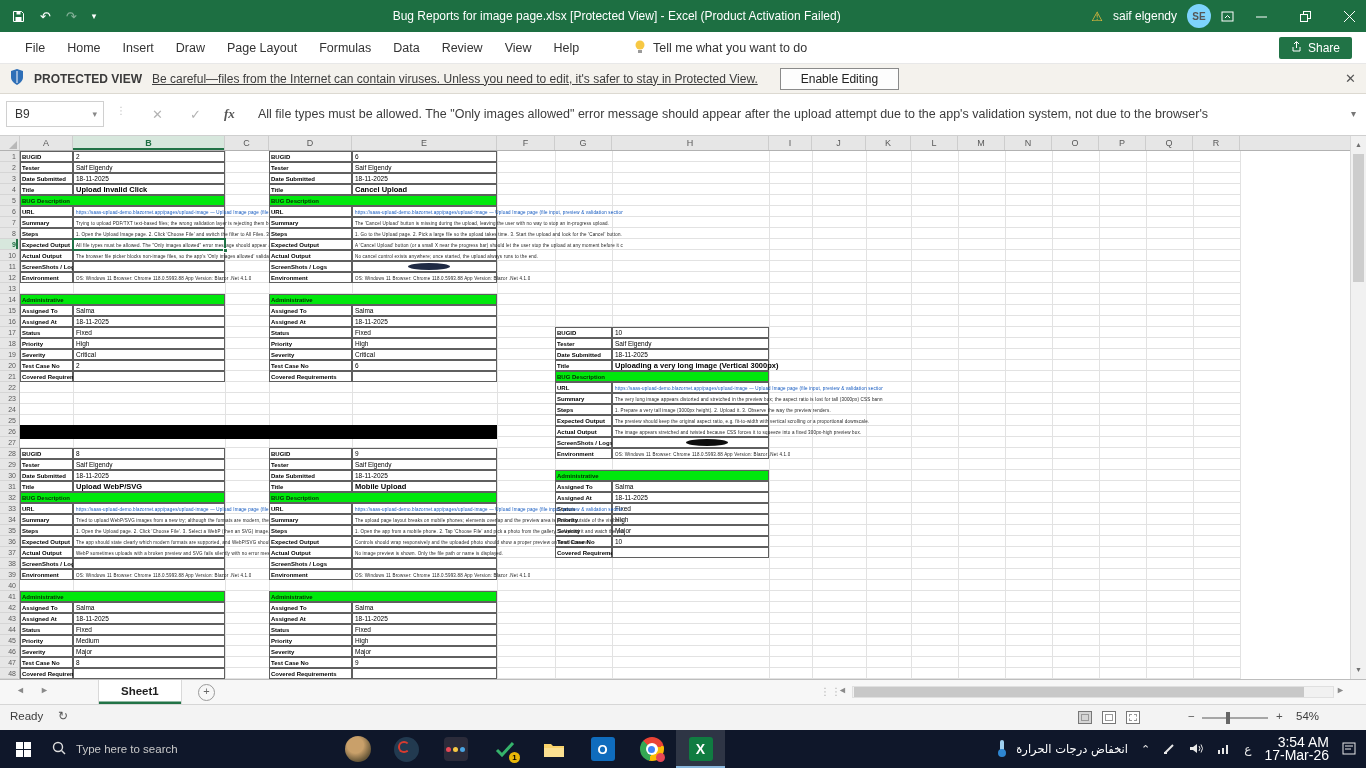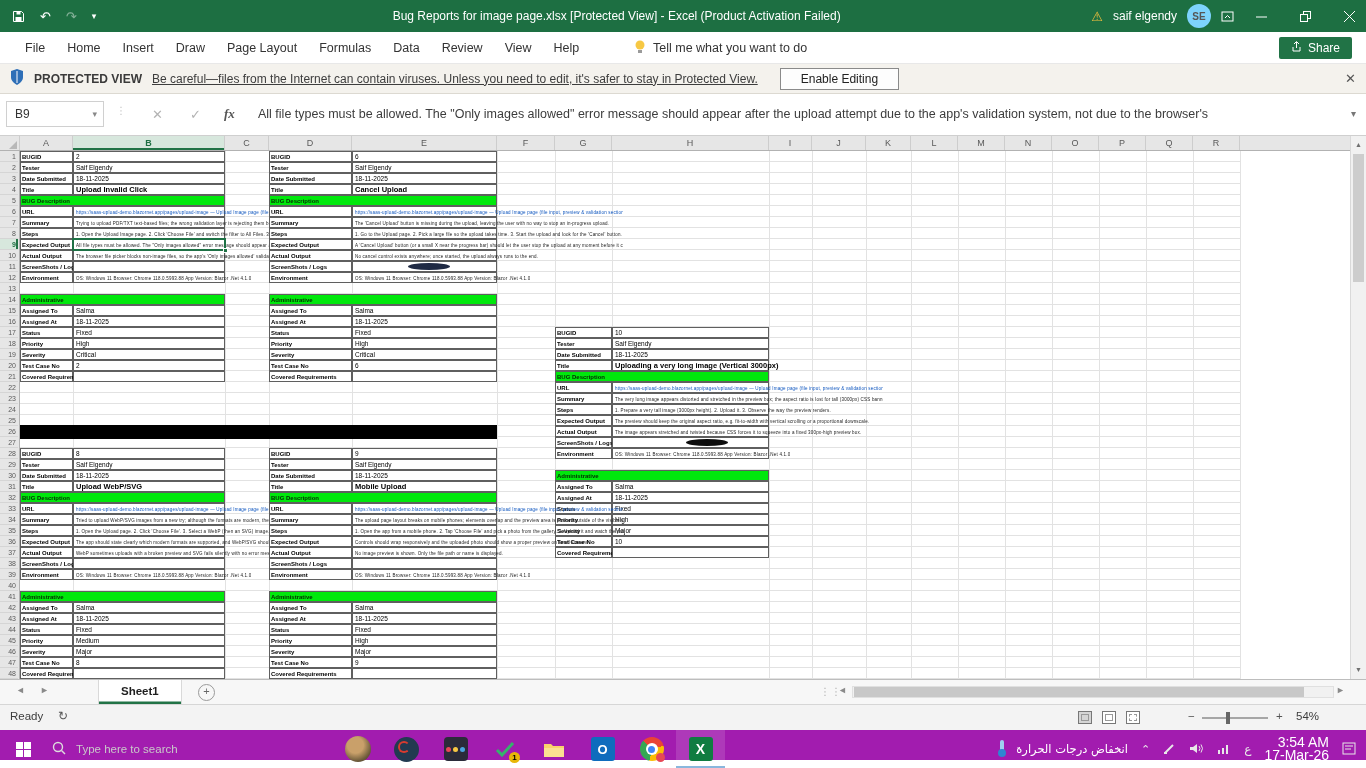--- a/index.html
+++ b/index.html
@@ -90,21 +90,21 @@
   .viewico{position:absolute;top:6px;width:14px;height:13px;border:1px solid #777;box-sizing:border-box;background:#fff;}
   .viewico.active{background:#d5d5d5;}
   .viewico .inner{position:absolute;left:2px;right:2px;top:2px;bottom:2px;border:1px solid #999;}
   #zoomminus{position:absolute;left:1188px;top:5px;color:#555;}
   #zoomtrack{position:absolute;left:1202px;top:12px;width:66px;height:2px;background:#a6a6a6;}
   #zoomthumb{position:absolute;left:1226px;top:7px;width:4px;height:12px;background:#666;}
   #zoomplus{position:absolute;left:1276px;top:5px;color:#555;}
   #zoomlabel{position:absolute;left:1296px;top:5px;}
 
   
-  #taskbar{position:absolute;left:0;top:730px;width:1366px;height:30px;background:#a21caf;color:#fff;}
+  #taskbar{position:absolute;left:0;top:730px;width:1366px;height:38px;background:#0f172a;color:#fff;}
   #start{position:absolute;left:0;top:0;width:46px;height:38px;display:flex;align-items:center;justify-content:center;}
   #tsearch{position:absolute;left:52px;top:0;height:38px;display:flex;align-items:center;gap:10px;color:#c9c9c9;font-size:11.5px;}
   #ticons{position:absolute;left:333px;top:0;display:flex;height:38px;}
   .ticon{width:49px;height:38px;display:flex;align-items:center;justify-content:center;position:relative;}
   .ticon.active{background:rgba(255,255,255,.13);box-shadow:inset 0 -2px 0 #8ab7dd;}
   .badge{position:absolute;right:9px;bottom:5px;min-width:11px;height:11px;border-radius:6px;background:#e8b708;color:#000;font-size:8px;line-height:11px;text-align:center;font-weight:bold;}
   .dotbadge{position:absolute;right:11px;bottom:6px;width:9px;height:9px;border-radius:50%;background:#e74856;}
   .circle-photo{width:26px;height:26px;border-radius:50%;background:radial-gradient(circle at 40% 35%,#c9a06a 0 35%,#6b5a3a 60%,#3c3categoria 100%);background-color:#6b5a3a;}
   .circle-dark{width:25px;height:25px;border-radius:50%;background:#223a50;position:relative;}
   .circle-dark:after{content:"";position:absolute;left:4px;top:4px;width:8px;height:8px;border-radius:50%;border:2px solid #d83b2f;border-right-color:transparent;}

